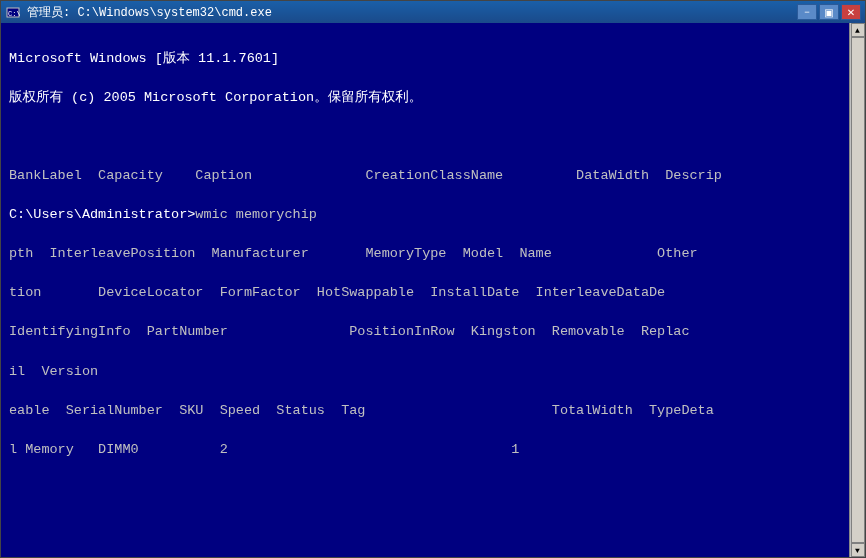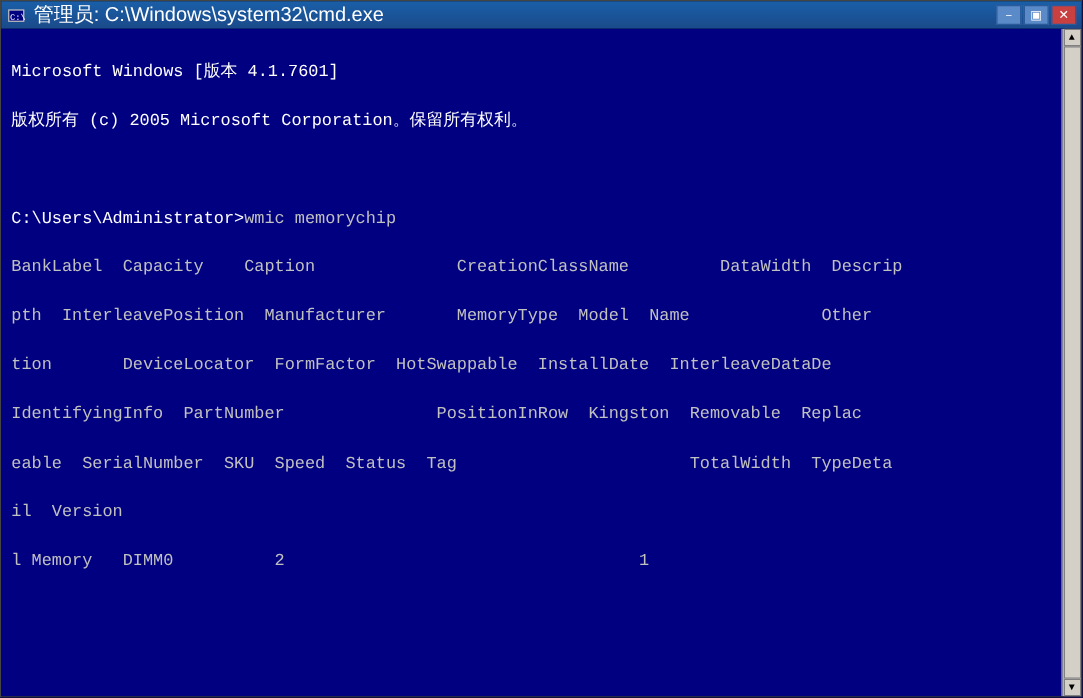--- a/index.html
+++ b/index.html
@@ -37,22 +37,22 @@
       justify-content: center;
     }
 
     .title-bar-icon svg {
       width: 14px;
       height: 14px;
     }
 
     .title-bar-text {
       color: white;
-      font-size: 16px;
-      font-family: Liberation Sans, sans-serif;
+      font-size: 12px;
+      font-family: Liberation Mono, monospace;
       flex: 1;
     }
 
     .title-bar-buttons {
       display: flex;
       gap: 2px;
     }
 
     .title-btn {
       width: 20px;
@@ -150,30 +150,30 @@
     <span class="title-bar-text">管理员: C:\Windows\system32\cmd.exe</span>
     <div class="title-bar-buttons">
       <div class="title-btn">－</div>
       <div class="title-btn">▣</div>
       <div class="title-btn close">✕</div>
     </div>
   </div>
 
   <div class="console-area">
     <div class="console-text">
-<span class="line"><span class="bright">Microsoft Windows [版本 4.1.7601]</span></span>
+<span class="line"><span class="bright">Microsoft Windows [版本 11.1.7601]</span></span>
 <span class="line"><span class="bright">版权所有 (c) 2005 Microsoft Corporation。保留所有权利。</span></span>
 <span class="line"> </span>
+<span class="line">BankLabel  Capacity    Caption              CreationClassName         DataWidth  Descrip</span>
 <span class="line"><span class="bright">C:\Users\Administrator&gt;</span>wmic memorychip</span>
-<span class="line">BankLabel  Capacity    Caption              CreationClassName         DataWidth  Descrip</span>
 <span class="line">pth  InterleavePosition  Manufacturer       MemoryType  Model  Name             Other</span>
 <span class="line">tion       DeviceLocator  FormFactor  HotSwappable  InstallDate  InterleaveDataDe</span>
 <span class="line">IdentifyingInfo  PartNumber               PositionInRow  Kingston  Removable  Replac</span>
+<span class="line">il  Version</span>
 <span class="line">eable  SerialNumber  SKU  Speed  Status  Tag                       TotalWidth  TypeDeta</span>
-<span class="line">il  Version</span>
 <span class="line">l Memory   DIMM0          2                                   1</span>
 
 
 
 
 
 
 
 
 

